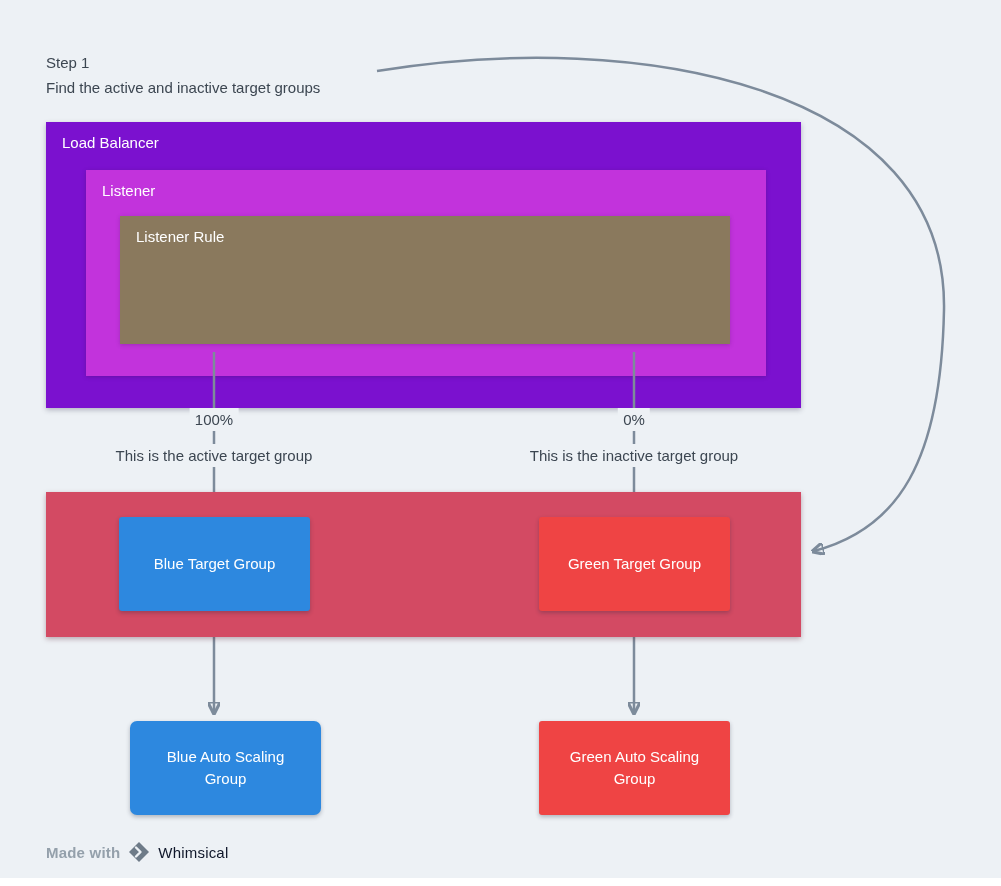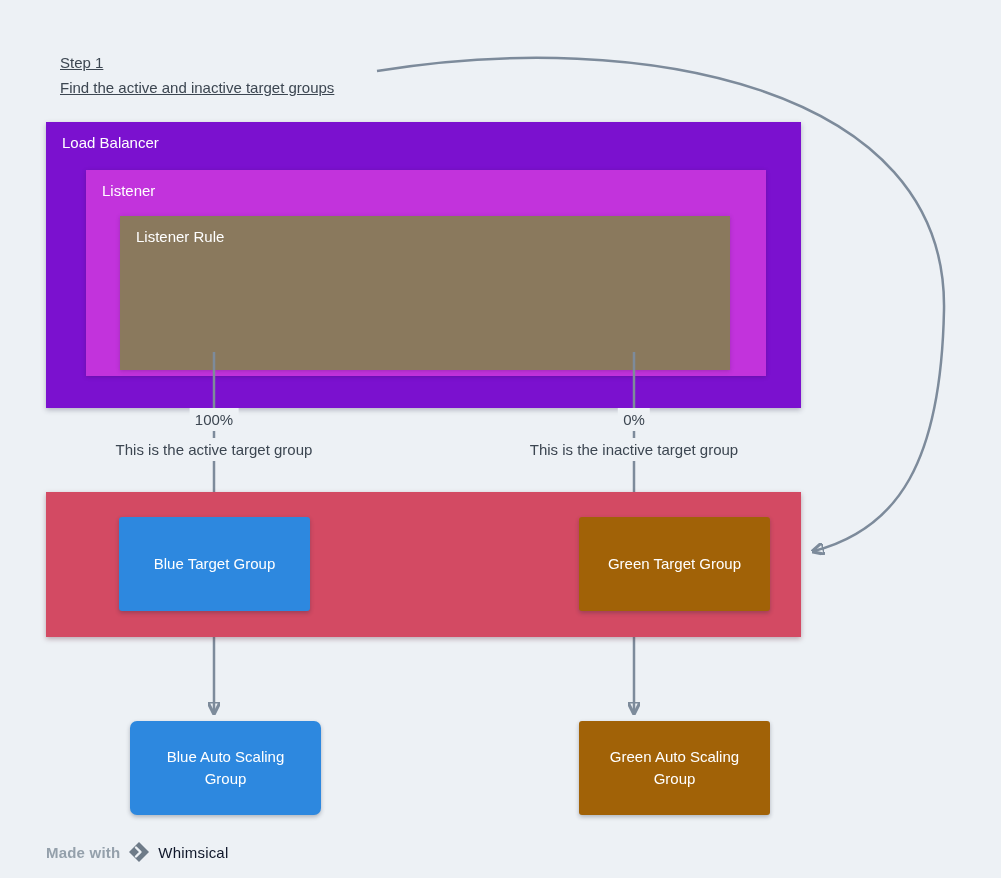--- a/index.html
+++ b/index.html
@@ -10,25 +10,24 @@
   .canvas {
     position: relative;
     width: 1001px;
     height: 886px;
     background: #EDF1F5;
     overflow: hidden;
   }
   .abs { position: absolute; }
 
   .annotation {
-    left: 60px; top: 50px;
+    left: 46px; top: 50px;
     color: #3C4651;
     font-size: 15px;
     line-height: 25px;
-    text-decoration: underline;
   }
 
   .node {
     position: absolute;
     border-radius: 0;
   }
   .node-label {
     color: #ffffff;
     font-size: 15px;
   }
@@ -41,21 +40,21 @@
     left: 46px; top: 122px; width: 755px; height: 286px;
     background: #7B11CF;
     box-shadow: 0 2px 5px rgba(40,40,70,0.30);
   }
   .listener {
     left: 40px; top: 48px; width: 680px; height: 206px;
     background: #C233DC;
     box-shadow: 0 1px 4px rgba(60,20,80,0.30);
   }
   .listener-rule {
-    left: 34px; top: 46px; width: 610px; height: 154px;
+    left: 34px; top: 46px; width: 610px; height: 128px;
     background: #8A795D;
     box-shadow: 0 1px 4px rgba(60,20,80,0.25);
   }
 
   .tg-container {
     left: 46px; top: 492px; width: 755px; height: 145px;
     background: #D34A63;
     box-shadow: 0 2px 5px rgba(90,30,45,0.35);
   }
 
@@ -67,35 +66,35 @@
     align-items: center;
     justify-content: center;
     text-align: center;
     padding: 13px 18px;
     color: #ffffff;
     font-size: 15px;
     line-height: 22px;
     box-shadow: 0 2px 4px rgba(30,40,60,0.30);
   }
   .blue-node  { background: #2D88DF; }
-  .green-node { background: #a16207; margin-left: 40px; }
+  .green-node { background: #ef4444; }
 
   .blue-tg  { left: 119px; top: 517px; }
   .green-tg { left: 539px; top: 517px; }
   .blue-asg  { left: 130px; top: 721px; border-radius: 7px; }
   .green-asg { left: 539px; top: 721px; }
 
   .flow-label {
     position: absolute;
     top: 408px;
     transform: translateX(-50%);
     display: flex;
     flex-direction: column;
     align-items: center;
-    gap: 7px;
+    gap: 13px;
     color: #3C4651;
     font-size: 15px;
     text-align: center;
   }
   .flow-label span {
     background: #EDF1F5;
     padding: 1px 5px;
     line-height: 21px;
   }
   .flow-label .caption { white-space: nowrap; }

